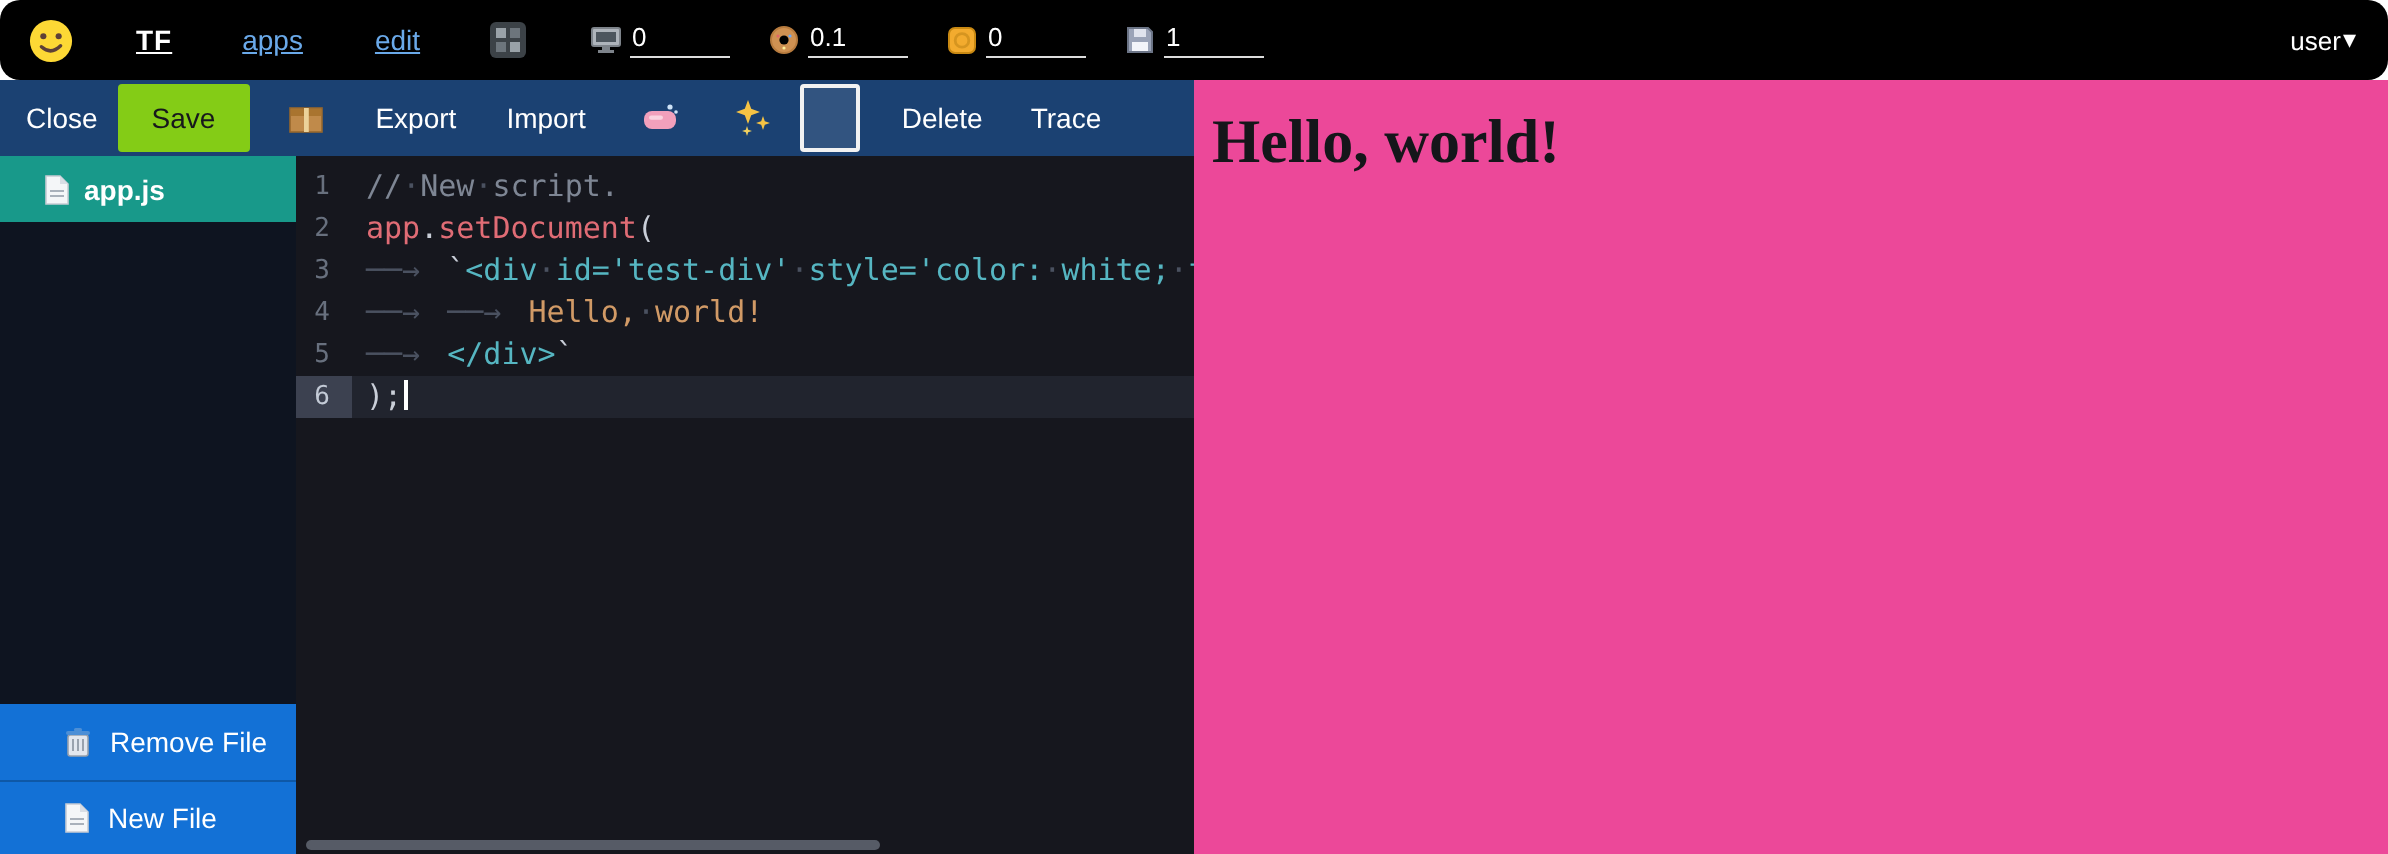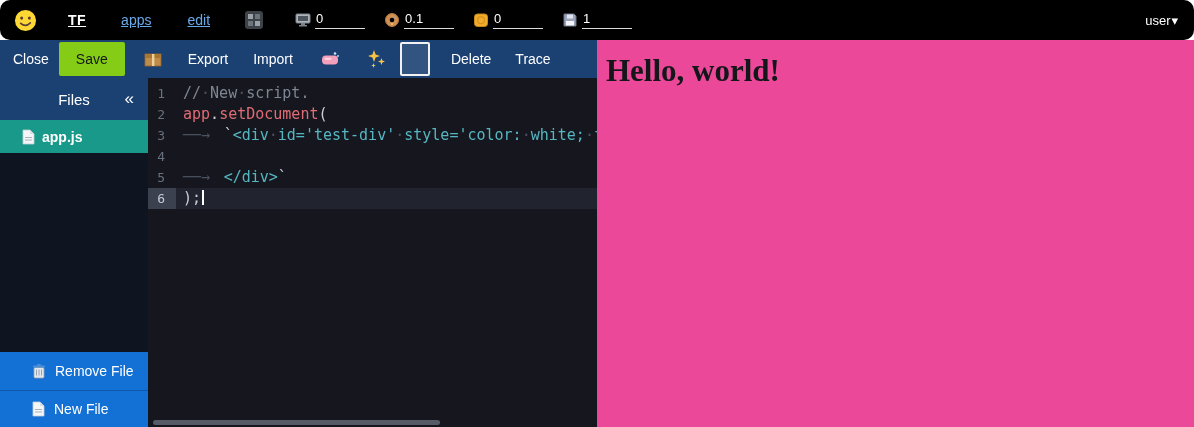--- a/index.html
+++ b/index.html
@@ -182,24 +182,20 @@
           </svg>
         </button>
         <button class="tb-empty"></button>
         <button class="tb-btn">Delete</button>
         <button class="tb-btn">Trace</button>
       </div>
 
       <div class="workspace">
 
         <aside class="sidebar">
-          <div class="files-header">
-            <span>Files</span>
-            <span class="collapse">«</span>
-          </div>
           <div class="file-item">
             <svg width="13" height="16">
               <path d="M1 1 h7 l4 4 v10 h-11 z" fill="#f4f6f8" stroke="#c7ccd4" stroke-width="0.8"></path>
               <path d="M8 1 l4 4 h-4 z" fill="#d9dee5"></path>
               <rect x="3" y="8" width="7" height="1" fill="#a9b1bb"></rect>
               <rect x="3" y="10.5" width="7" height="1" fill="#a9b1bb"></rect>
             </svg>
             <span>app.js</span>
           </div>
           <div class="file-spacer"></div>
@@ -232,20 +228,21 @@
               <div class="code-line">
                 <span class="gutter">2</span>
                 <span class="code-text"><span class="tok-red">app</span><span class="tok-plain">.</span><span class="tok-red">setDocument</span><span class="tok-plain">(</span></span>
               </div>
               <div class="code-line">
                 <span class="gutter">3</span>
                 <span class="code-text"><span class="tok-tab">──→</span><span class="tok-plain">`</span><span class="tok-teal">&lt;div</span><span class="tok-ws">·</span><span class="tok-teal">id=</span><span class="tok-teal">'test-div'</span><span class="tok-ws">·</span><span class="tok-teal">style=</span><span class="tok-teal">'color:</span><span class="tok-ws">·</span><span class="tok-teal">white;</span><span class="tok-ws">·</span><span class="tok-teal">f</span></span>
               </div>
               <div class="code-line">
                 <span class="gutter">4</span>
+                <span class="code-text"><span class="tok-tab">──→</span><span class="tok-tab">──→</span><span class="tok-orange">Hello,</span><span class="tok-ws">·</span><span class="tok-orange">world!</span></span>
               </div>
               <div class="code-line">
                 <span class="gutter">5</span>
                 <span class="code-text"><span class="tok-tab">──→</span><span class="tok-teal">&lt;/div&gt;</span><span class="tok-plain">`</span></span>
               </div>
               <div class="code-line active">
                 <span class="gutter">6</span>
                 <span class="code-text"><span class="tok-plain">);</span><span class="cursor"></span></span>
               </div>
             </div>

